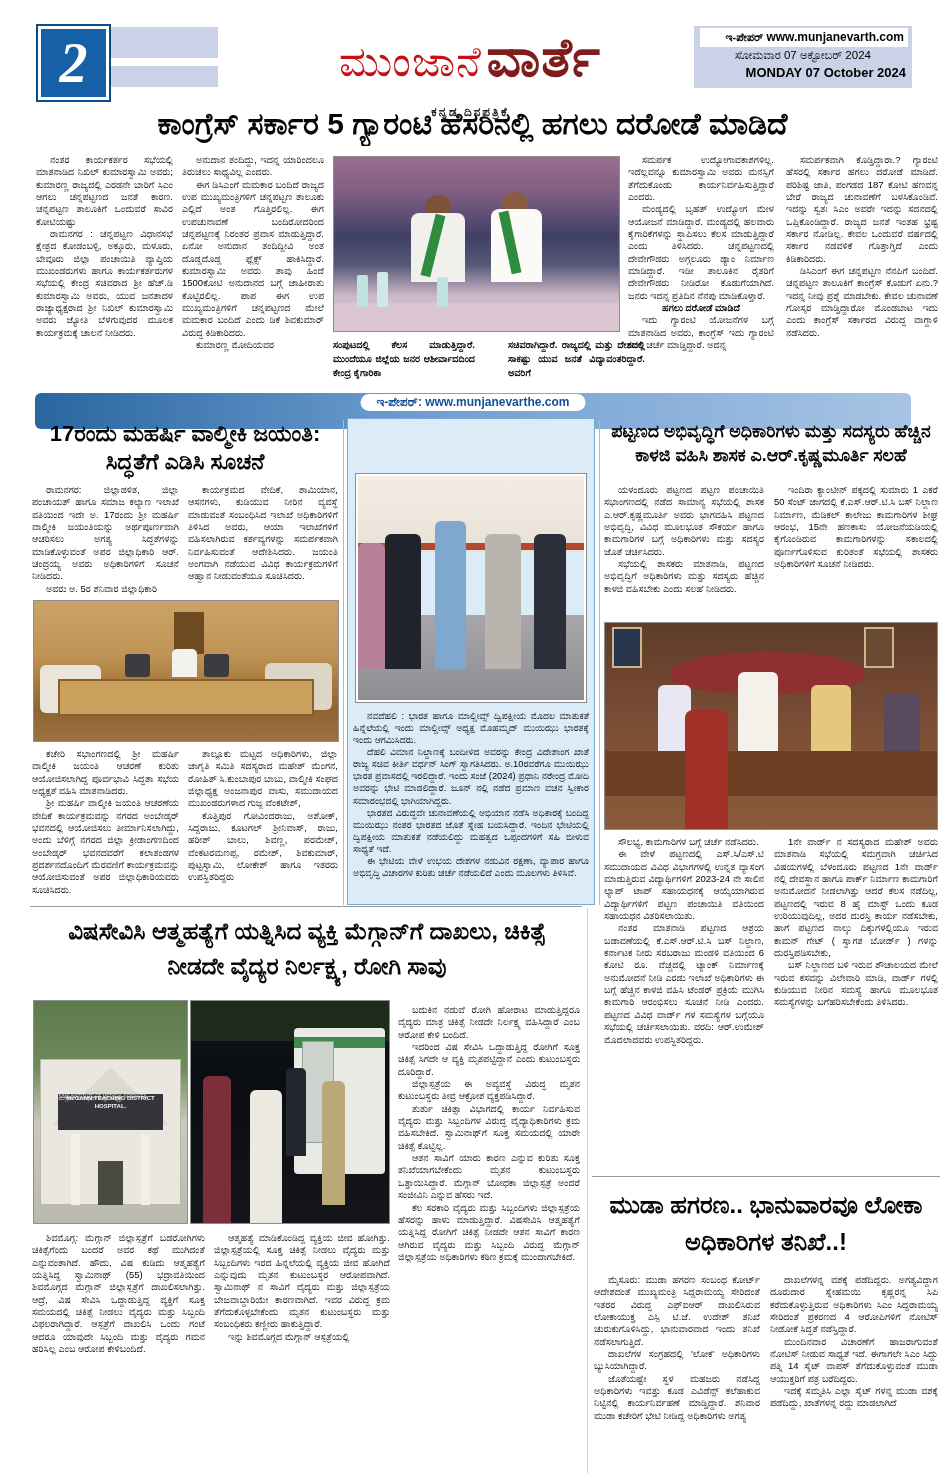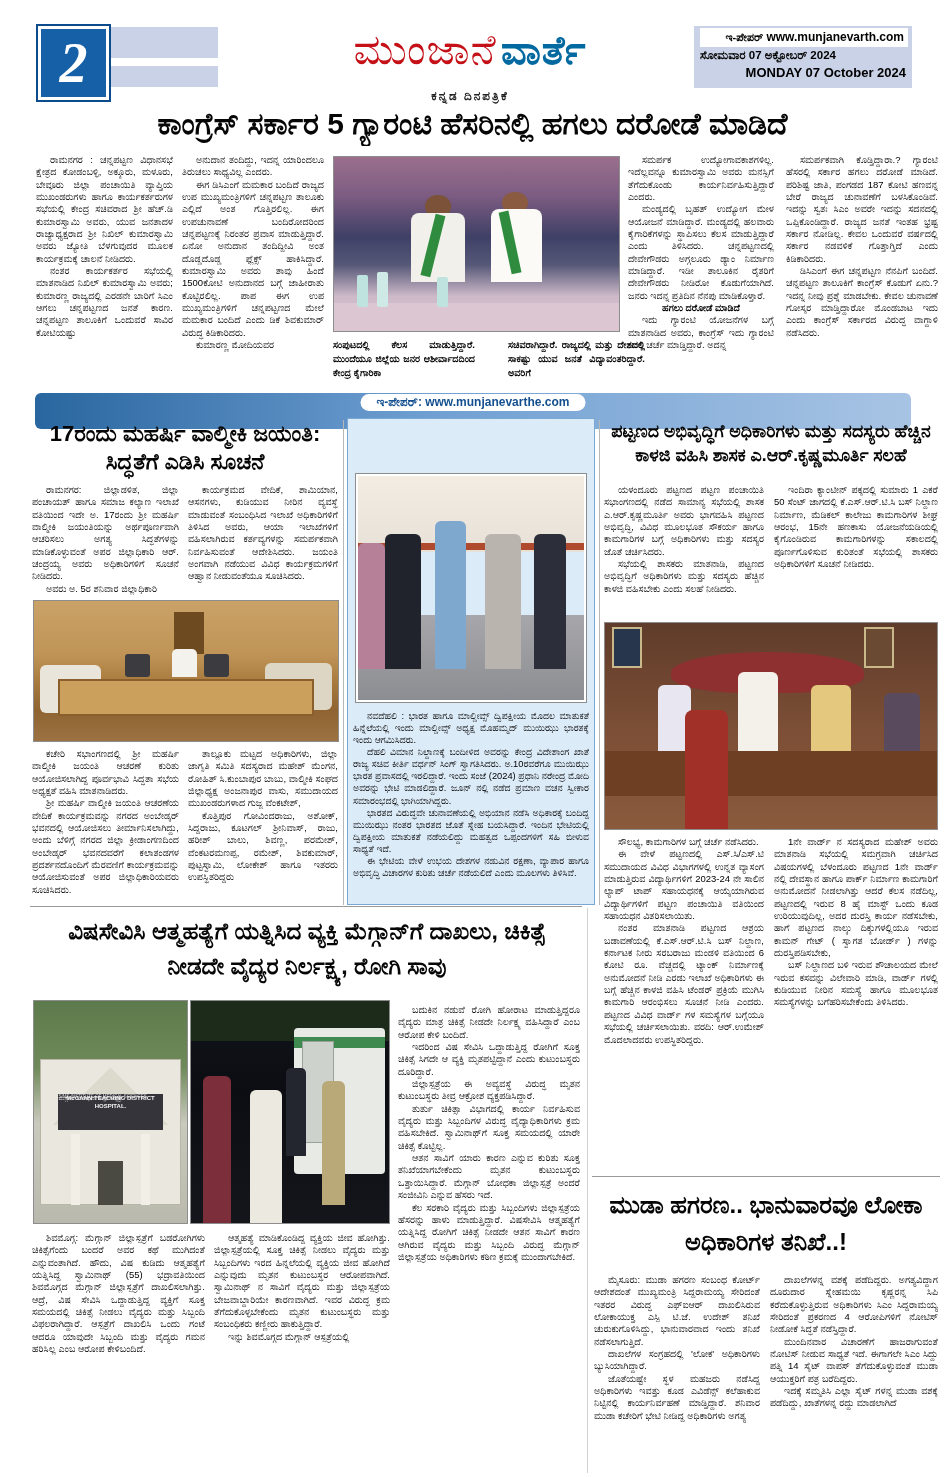--- a/index.html
+++ b/index.html
@@ -8,26 +8,26 @@
 
   
   .band{position:absolute;background:#c9d2e6}
   #band-left-1{left:48px;top:27px;width:170px;height:31px}
   #band-left-2{left:36px;top:66px;width:182px;height:21px}
   #band-right{left:694px;top:26px;width:218px;height:62px}
   #pagenum-box{position:absolute;left:36px;top:24px;width:75px;height:78px;background:#1660a8;border:2px solid #0d4c8c;box-shadow:inset 0 0 0 3px #fff;display:flex;align-items:center;justify-content:center}
   #pagenum-box span{font-family:"Liberation Serif",serif;font-style:italic;font-weight:bold;font-size:56px;color:#fff;line-height:1}
   #masthead{position:absolute;left:255px;top:26px;width:430px;text-align:center}
   #masthead .main{font-size:42px;font-weight:normal;color:#c41016;letter-spacing:1px}
-  #masthead .sub{font-size:40px;font-weight:bold;color:#0369a1;letter-spacing:1px}
+  #masthead .sub{font-size:54px;font-weight:bold;color:#7f1d1d;letter-spacing:1px}
   #masthead .tagline{font-size:12px;font-weight:bold;color:#222;margin-top:15px;letter-spacing:2px}
   #epaper-box{position:absolute;left:700px;top:28px;width:208px;height:19px;background:#fff;text-align:right;font-size:11px;line-height:19px;padding:0 4px;white-space:nowrap;overflow:hidden}
   #epaper-box .lbl{font-weight:bold;font-size:11px}
   #epaper-box .url{font-weight:bold;font-size:12px}
-  #date-kn{position:absolute;left:700px;top:49px;width:206px;text-align:left;font-size:11.5px;font-weight:bold}
+  #date-kn{position:absolute;left:700px;top:49px;width:206px;text-align:center;font-size:11.5px;font-weight:normal}
   #date-en{position:absolute;left:700px;top:65px;width:206px;text-align:right;font-size:13px;font-weight:bold}
 
   
   .headline{position:absolute;font-weight:bold;color:#060606;text-align:center;overflow:hidden}
   .col{position:absolute;font-size:9.5px;line-height:1.3;text-align:justify;overflow:hidden}
   .col p{margin:0;text-indent:14px}
   .col p.subhead{text-indent:0;font-weight:bold;text-align:center}
   .caption{position:absolute;font-size:9.5px;font-weight:bold;line-height:1.45;overflow:hidden;text-align:justify}
   .vdiv{position:absolute;width:1px;background:#b8b8b8}
   .hdiv{position:absolute;height:1px;background:#9a9a9a}
@@ -175,22 +175,22 @@
   <div id="epaper-box">
     <span class="lbl">ಇ-ಪೇಪರ್</span>
     <span class="url">www.munjanevarth.com</span>
   </div>
   <div id="date-kn">ಸೋಮವಾರ 07 ಅಕ್ಟೋಬರ್ 2024</div>
   <div id="date-en">MONDAY 07 October 2024</div>
 
   <div class="headline" id="lead-headline">ಕಾಂಗ್ರೆಸ್ ಸರ್ಕಾರ 5 ಗ್ಯಾರಂಟಿ ಹೆಸರಿನಲ್ಲಿ ಹಗಲು ದರೋಡೆ ಮಾಡಿದೆ</div>
 
   <div class="col" id="ls-col1">
+    <p>ನಂತರ ಕಾರ್ಯಕರ್ತರ ಸಭೆಯಲ್ಲಿ ಮಾತನಾಡಿದ ನಿಖಿಲ್ ಕುಮಾರಸ್ವಾಮಿ ಅವರು; ಕುಮಾರಣ್ಣ ರಾಜ್ಯದಲ್ಲಿ ಎರಡನೇ ಬಾರಿಗೆ ಸಿಎಂ ಆಗಲು ಚನ್ನಪಟ್ಟಣದ ಜನತೆ ಕಾರಣ. ಚನ್ನಪಟ್ಟಣ ತಾಲೂಕಿಗೆ ಒಂದುವರೆ ಸಾವಿರ ಕೋಟಿಯಷ್ಟು</p>
     <p>ರಾಮನಗರ : ಚನ್ನಪಟ್ಟಣ ವಿಧಾನಸಭೆ ಕ್ಷೇತ್ರದ ಕೋಡಂಬಳ್ಳಿ, ಅಕ್ಕೂರು, ಮಳೂರು, ಬೇವೂರು ಜಿಲ್ಲಾ ಪಂಚಾಯಿತಿ ವ್ಯಾಪ್ತಿಯ ಮುಖಂಡರುಗಳು ಹಾಗೂ ಕಾರ್ಯಕರ್ತರುಗಳ ಸಭೆಯಲ್ಲಿ ಕೇಂದ್ರ ಸಚಿವರಾದ ಶ್ರೀ ಹೆಚ್.ಡಿ ಕುಮಾರಸ್ವಾಮಿ ಅವರು, ಯುವ ಜನತಾದಳ ರಾಜ್ಯಾಧ್ಯಕ್ಷರಾದ ಶ್ರೀ ನಿಖಿಲ್ ಕುಮಾರಸ್ವಾಮಿ ಅವರು ಜ್ಯೋತಿ ಬೆಳಗುವುದರ ಮೂಲಕ ಕಾರ್ಯಕ್ರಮಕ್ಕೆ ಚಾಲನೆ ನೀಡಿದರು.</p>
-    <p>ನಂತರ ಕಾರ್ಯಕರ್ತರ ಸಭೆಯಲ್ಲಿ ಮಾತನಾಡಿದ ನಿಖಿಲ್ ಕುಮಾರಸ್ವಾಮಿ ಅವರು; ಕುಮಾರಣ್ಣ ರಾಜ್ಯದಲ್ಲಿ ಎರಡನೇ ಬಾರಿಗೆ ಸಿಎಂ ಆಗಲು ಚನ್ನಪಟ್ಟಣದ ಜನತೆ ಕಾರಣ. ಚನ್ನಪಟ್ಟಣ ತಾಲೂಕಿಗೆ ಒಂದುವರೆ ಸಾವಿರ ಕೋಟಿಯಷ್ಟು</p>
   </div>
   <div class="col" id="ls-col2">
     <p>ಅನುದಾನ ತಂದಿದ್ದು, ಇದನ್ನ ಯಾರಿಂದಲೂ ತಿರುಚಲು ಸಾಧ್ಯವಿಲ್ಲ ಎಂದರು.</p>
     <p>ಈಗ ಡಿಸಿಎಂಗೆ ಮಮಕಾರ ಬಂದಿದೆ ರಾಜ್ಯದ ಉಪ ಮುಖ್ಯಮಂತ್ರಿಗಳಿಗೆ ಚನ್ನಪಟ್ಟಣ ತಾಲೂಕು ಎಲ್ಲಿದೆ ಅಂತ ಗೊತ್ತಿರಲಿಲ್ಲ. ಈಗ ಉಪಚುನಾವಣೆ ಬಂದಿರೋದರಿಂದ ಚನ್ನಪಟ್ಟಣಕ್ಕೆ ನಿರಂತರ ಪ್ರವಾಸ ಮಾಡುತ್ತಿದ್ದಾರೆ. ಏನೋ ಅನುದಾನ ತಂದಿದ್ದೀವಿ ಅಂತ ದೊಡ್ಡದೊಡ್ಡ ಫ್ಲೆಕ್ಸ್ ಹಾಕಿಸಿದ್ದಾರೆ. ಕುಮಾರಸ್ವಾಮಿ ಅವರು ತಾವು ಹಿಂದೆ 1500ಕೋಟಿ ಅನುದಾನದ ಬಗ್ಗೆ ಜಾಹೀರಾತು ಕೊಟ್ಟಿರಲಿಲ್ಲ. ಪಾಪ ಈಗ ಉಪ ಮುಖ್ಯಮಂತ್ರಿಗಳಿಗೆ ಚನ್ನಪಟ್ಟಣದ ಮೇಲೆ ಮಮಕಾರ ಬಂದಿದೆ ಎಂದು ಡಿಕೆ ಶಿವಕುಮಾರ್ ವಿರುದ್ಧ ಕಿಡಿಕಾರಿದರು.</p>
     <p>ಕುಮಾರಣ್ಣ ಮೋದಿಯವರ</p>
   </div>
 
   <div class="photo" id="photo-rally">
     <div class="bg"></div>
     <div class="head-a"></div>

